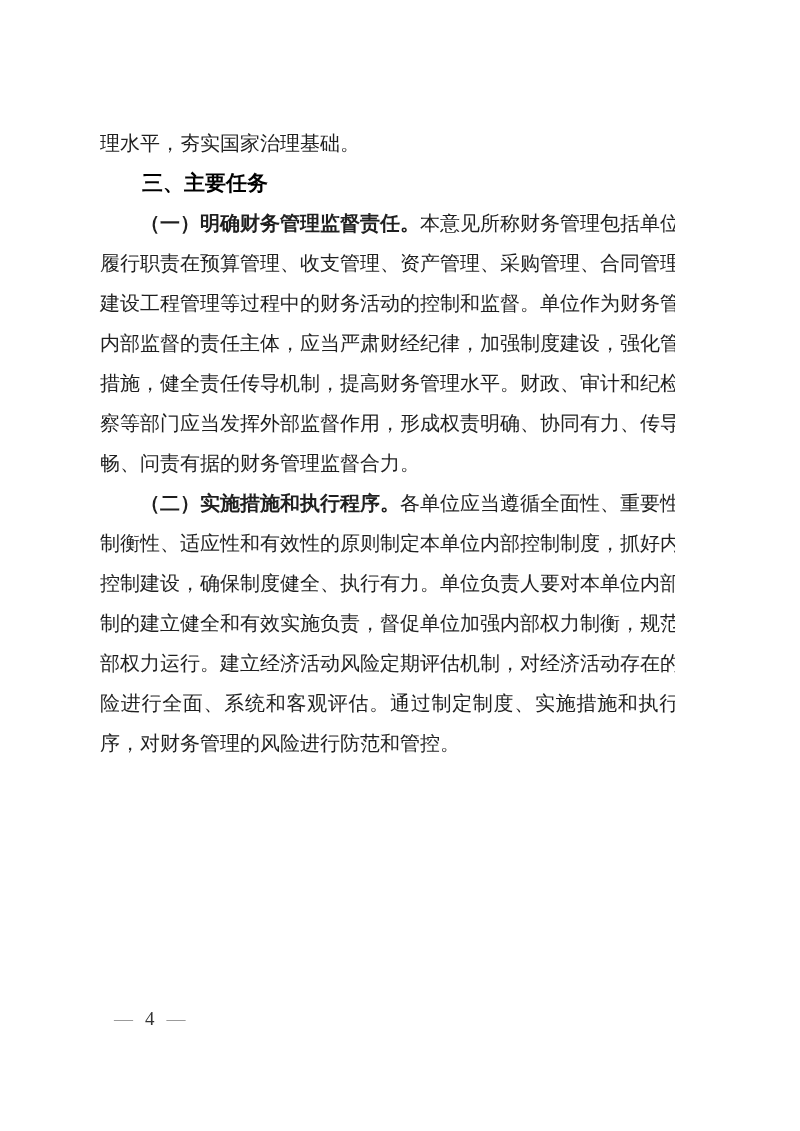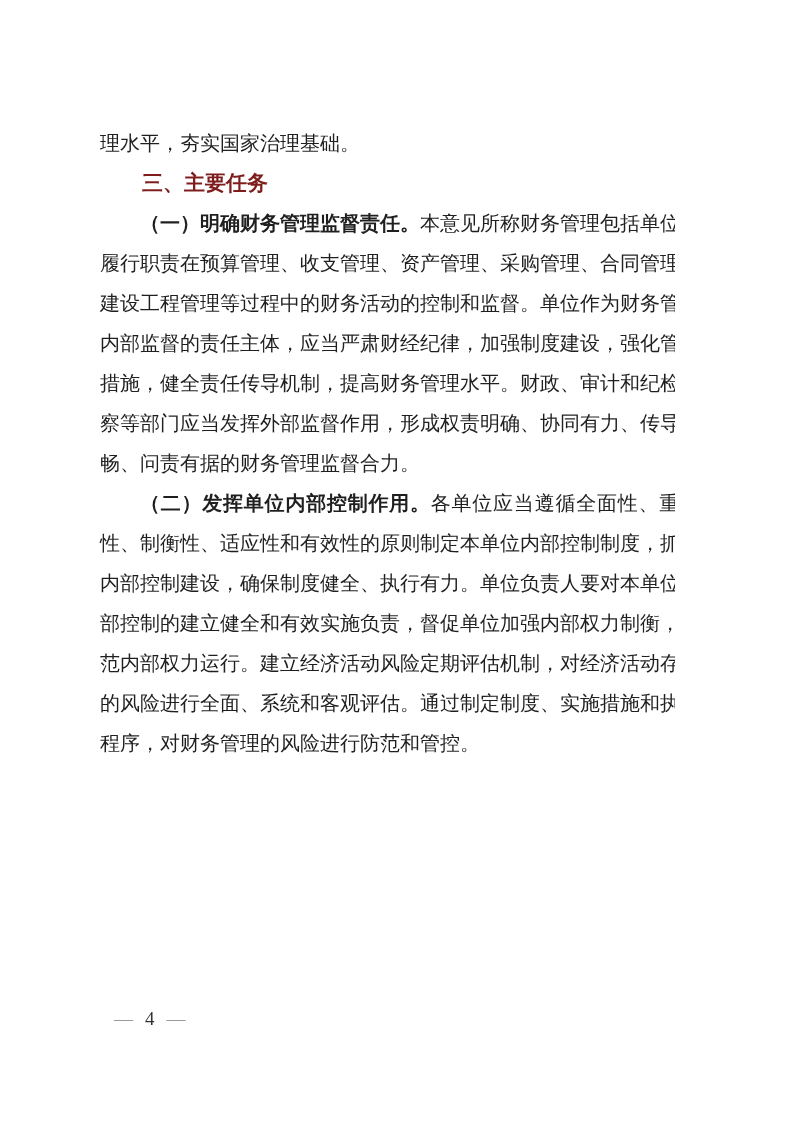--- a/index.html
+++ b/index.html
@@ -35,21 +35,21 @@
   .para .lead {
     font-weight: 700;
   }
   .section-heading {
     margin: 0;
     text-indent: 2em;
     font-family: "Liberation Sans", "DejaVu Sans", sans-serif;
     font-weight: 700;
     font-size: 21px;
     line-height: 40px;
-    color: #7f1d1d;
+    color: #000000;
     text-align: left;
   }
   .footer {
     position: absolute;
     left: 112px;
     top: 1004px;
     font-size: 19px;
     line-height: 30px;
     letter-spacing: 0;
     color: #3a3a3a;
@@ -70,20 +70,20 @@
 <div class="page">
 
   <div class="content">
 
     <p class="para">理水平，夯实国家治理基础。</p>
 
     <h2 class="section-heading">三、主要任务</h2>
 
     <p class="para indent"><span class="lead">（一）明确财务管理监督责任。</span><span>本意见所称财务管理包括单位为履行职责在预算管理、收支管理、资产管理、采购管理、合同管理、建设工程管理等过程中的财务活动的控制和监督。单位作为财务管理内部监督的责任主体，应当严肃财经纪律，加强制度建设，强化管理措施，健全责任传导机制，提高财务管理水平。财政、审计和纪检监察等部门应当发挥外部监督作用，形成权责明确、协同有力、传导顺畅、问责有据的财务管理监督合力。</span></p>
 
-    <p class="para indent"><span class="lead">（二）发挥单位内部控制作用。</span><span>各单位应当遵循全面性、重要性、制衡性、适应性和有效性的原则制定本单位内部控制制度，抓好内部控制建设，确保制度健全、执行有力。单位负责人要对本单位内部控制的建立健全和有效实施负责，督促单位加强内部权力制衡，规范内部权力运行。建立经济活动风险定期评估机制，对经济活动存在的风险进行全面、系统和客观评估。通过制定制度、实施措施和执行程序，对财务管理的风险进行防范和管控。</span></p>
+    <p class="para indent"><span class="lead">（二）实施措施和执行程序。</span><span>各单位应当遵循全面性、重要性、制衡性、适应性和有效性的原则制定本单位内部控制制度，抓好内部控制建设，确保制度健全、执行有力。单位负责人要对本单位内部控制的建立健全和有效实施负责，督促单位加强内部权力制衡，规范内部权力运行。建立经济活动风险定期评估机制，对经济活动存在的风险进行全面、系统和客观评估。通过制定制度、实施措施和执行程序，对财务管理的风险进行防范和管控。</span></p>
 
 
   </div>
 
   <div class="footer"><span class="dash">—</span><span class="num">4</span><span class="dash">—</span></div>
 
 </div>
 
 </body></html>

